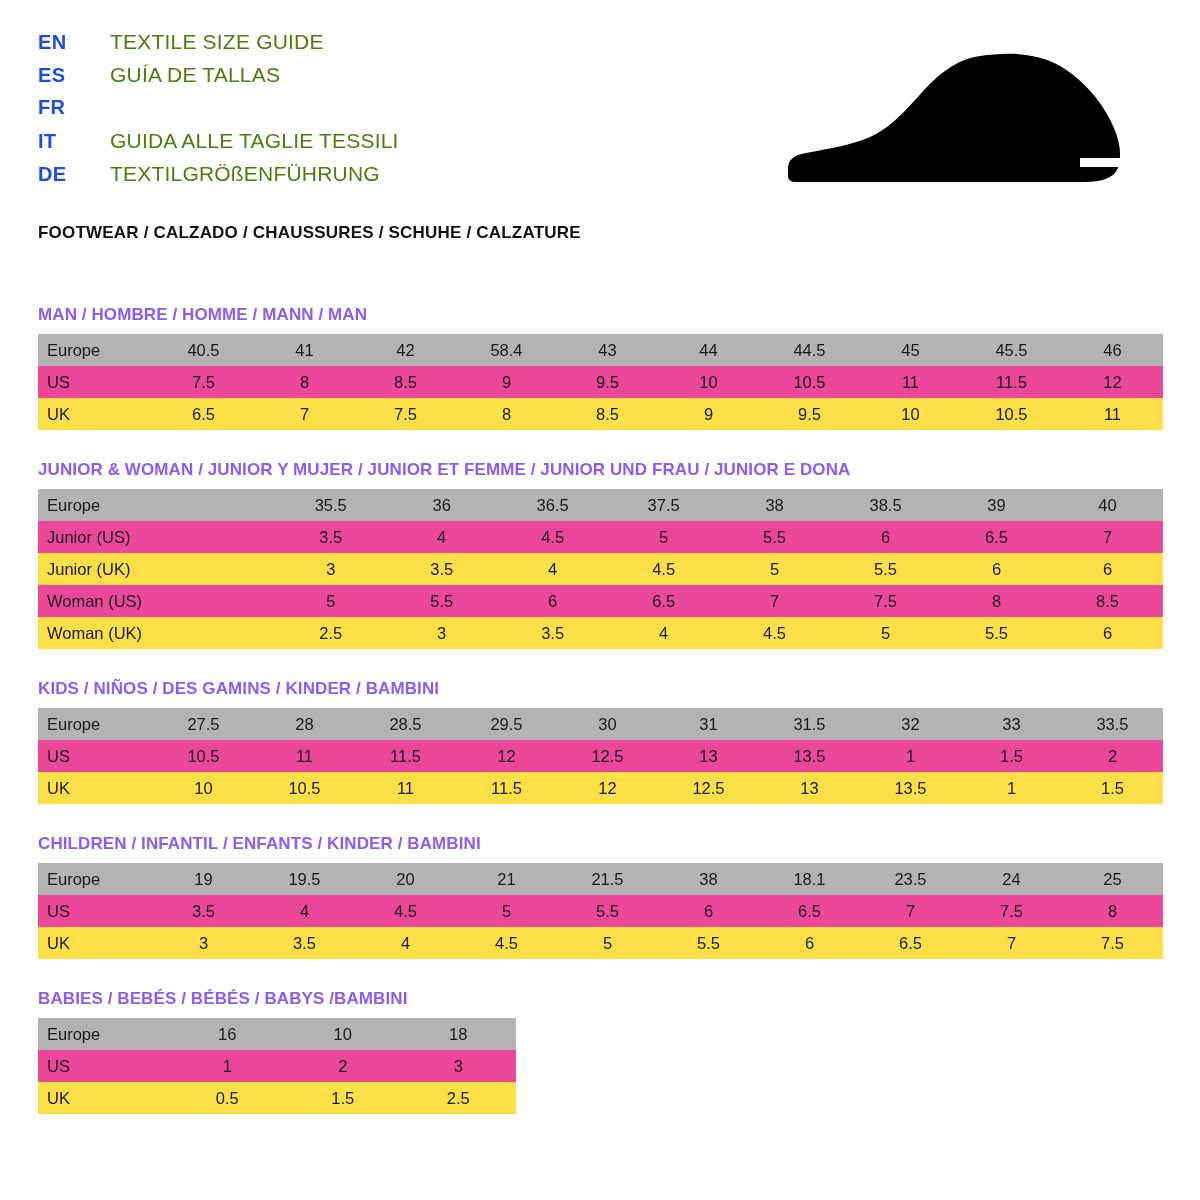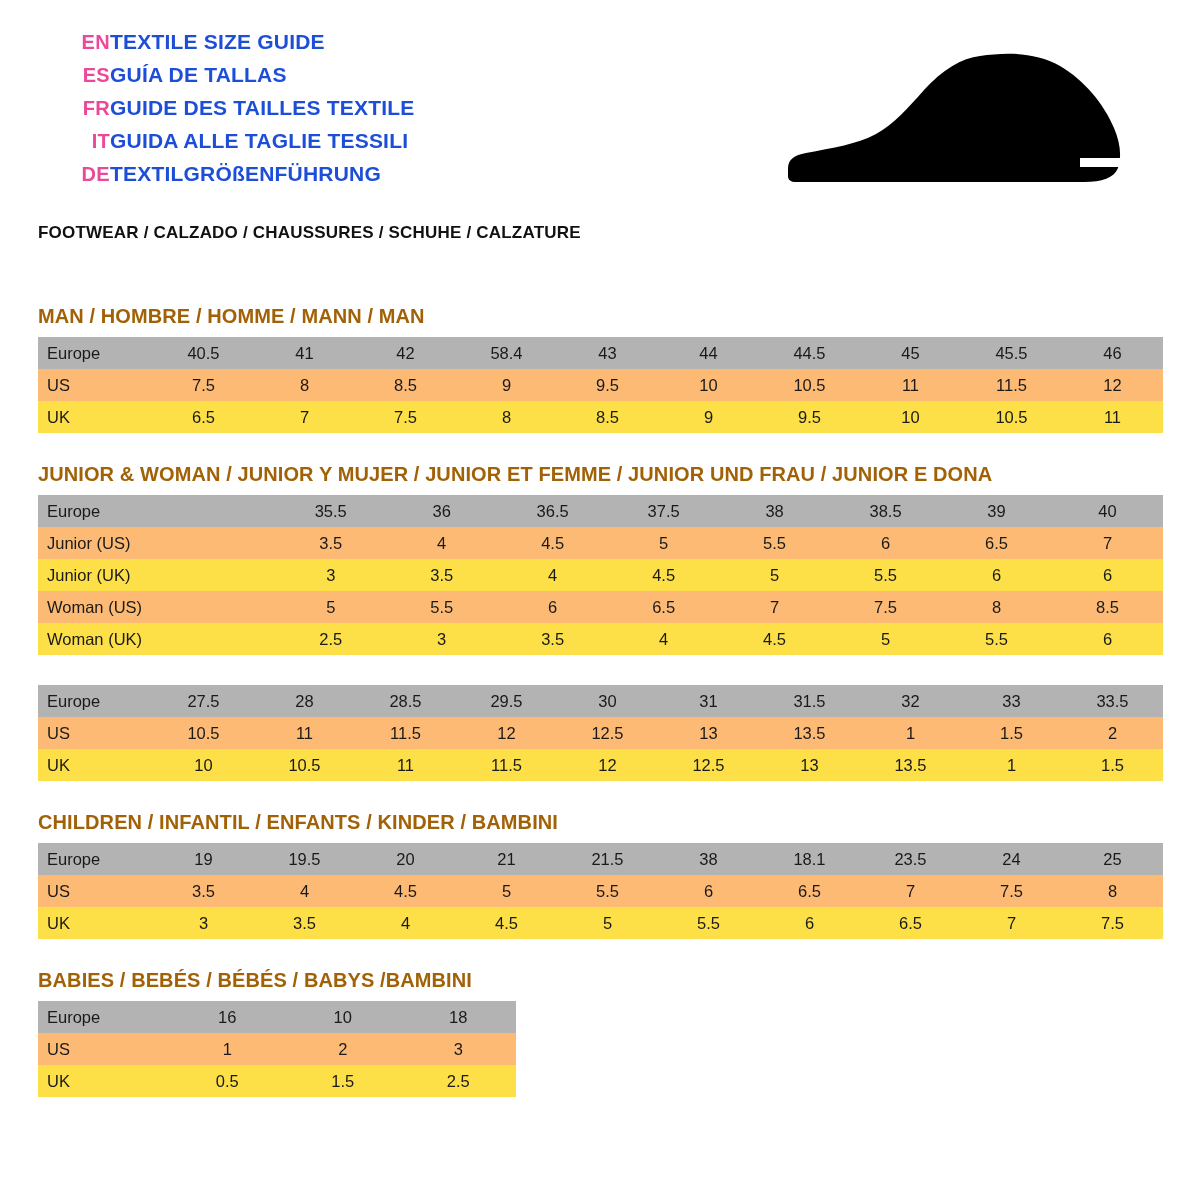--- a/index.html
+++ b/index.html
@@ -35,28 +35,27 @@
   .lang-row {
     display: flex;
     align-items: baseline;
     height: 33px;
   }
   .lang-code {
     width: 72px;
     font-size: 20px;
     font-weight: bold;
     letter-spacing: 0.3px;
-    color: #ec4899;
-    text-align: right;
+    color: #1d4ed8;
   }
   .lang-title {
     font-size: 21px;
-    font-weight: bold;
+    font-weight: normal;
     letter-spacing: 0.2px;
-    color: #1d4ed8;
+    color: #4d7c0f;
     text-align: right;
   }
   .shoe-wrap {
     width: 370px;
     padding-top: 20px;
     padding-right: 40px;
     display: flex;
     justify-content: flex-end;
   }
 
@@ -67,23 +66,23 @@
     letter-spacing: 0.2px;
     color: #111;
   }
 
   
   .table-block {
     margin-top: 30px;
   }
   .table-block.first { margin-top: 62px; }
   .block-title {
-    font-size: 20px;
+    font-size: 17px;
     font-weight: bold;
-    color: #a16207;
+    color: #8b5cf6;
     margin-bottom: 9px;
     letter-spacing: 0.1px;
   }
   table {
     border-collapse: collapse;
     table-layout: fixed;
   }
   table.full { width: 1125px; }
   table.babies { width: 478px; }
   td {
@@ -92,21 +91,21 @@
     color: #1a1a1a;
     text-align: center;
     vertical-align: middle;
     padding: 0;
   }
   td.label {
     text-align: left;
     padding-left: 9px;
   }
   tr.row-shade td { background: #fde047; }
-  tr.row-plain td { background: #fdba74; }
+  tr.row-plain td { background: #ec4899; }
   tr.head td {
     background: #b3b3b3;
   }
   tr.head td.label { font-weight: normal; }
 
   
   table.full col.c0 { width: 115px; }
   table.full col.cx { width: 101px; }
   table.babies col.c0 { width: 115px; }
   table.babies col.cx { width: 101px; }
@@ -121,21 +120,20 @@
       <div class="lang-row">
         <span class="lang-code">EN</span>
         <span class="lang-title">TEXTILE SIZE GUIDE</span>
       </div>
       <div class="lang-row">
         <span class="lang-code">ES</span>
         <span class="lang-title">GUÍA DE TALLAS</span>
       </div>
       <div class="lang-row">
         <span class="lang-code">FR</span>
-        <span class="lang-title">GUIDE DES TAILLES TEXTILE</span>
       </div>
       <div class="lang-row">
         <span class="lang-code">IT</span>
         <span class="lang-title">GUIDA ALLE TAGLIE TESSILI</span>
       </div>
       <div class="lang-row">
         <span class="lang-code">DE</span>
         <span class="lang-title">TEXTILGRÖßENFÜHRUNG</span>
       </div>
     </div>
@@ -295,20 +293,21 @@
           <td>4.5</td>
           <td>5</td>
           <td>5.5</td>
           <td>6</td>
         </tr>
       </tbody>
     </table>
   </div>
 
   <div class="table-block">
+    <div class="block-title">KIDS / NIÑOS / DES GAMINS / KINDER / BAMBINI</div>
     <table class="full">
       <colgroup>
           <col class="c0">
           <col class="cx">
           <col class="cx">
           <col class="cx">
           <col class="cx">
           <col class="cx">
           <col class="cx">
           <col class="cx">

